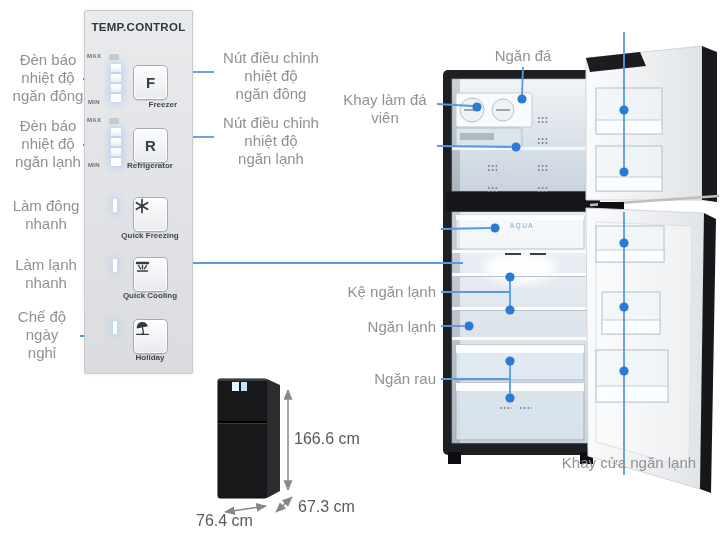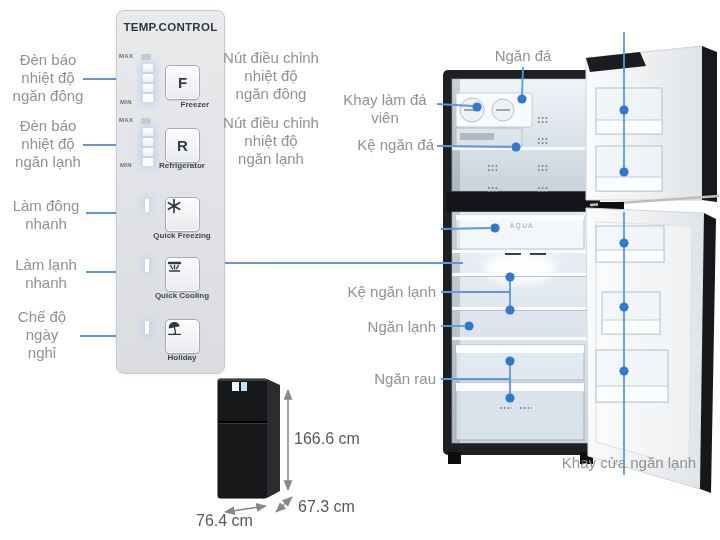--- a/index.html
+++ b/index.html
@@ -6,23 +6,23 @@
   .scene{position:relative;width:720px;height:540px;background:#ffffff;overflow:hidden;
          font-family:"Liberation Sans",sans-serif;}
   svg{position:absolute;left:0;top:0;}
   
   .lab{position:absolute;font-size:15px;line-height:18px;color:#8f9194;
        white-space:pre-line;text-align:center;}
   .ta-r{text-align:right}.ta-l{text-align:left}
   
   .dim{position:absolute;font-size:16px;color:#58595b;}
   
-  .panel{position:absolute;left:116px;top:10px;width:107px;height:362px;
+  .panel{position:absolute;left:84px;top:10px;width:107px;height:362px;
          background:linear-gradient(180deg,#e9eaec,#dadce0);
-         border:1px solid #c8cacd;border-radius:8px;box-shadow:0 0 4px rgba(0,0,0,.08);}
+         border:1px solid #c8cacd;border-radius:2px;box-shadow:0 0 4px rgba(0,0,0,.08);}
   .panel .title{position:absolute;left:0;top:10px;width:100%;text-align:center;
          font-size:11.5px;font-weight:700;letter-spacing:.3px;color:#2f363e;}
   .mm{position:absolute;font-size:6px;font-weight:700;color:#6d7075;letter-spacing:.3px;}
   .seg{position:absolute;width:10px;height:8px;background:#ffffff;border-radius:1px;
        box-shadow:0 0 7px 2px rgba(185,210,240,.95);}
   .seg.dim-seg{background:#c7cad0;box-shadow:none;height:6px;}
   .tick{position:absolute;width:4px;height:13px;background:#ffffff;border-radius:1px;
        box-shadow:0 0 6px 2px rgba(185,210,240,.9);}
   .pbtn{position:absolute;width:33px;height:33px;border:1px solid #a6abb1;border-radius:5px;
        background:linear-gradient(180deg,#fcfdfe,#e8eaed);
@@ -289,21 +289,20 @@
 nghỉ</div>
   <div class="lab" style="left:213px;top:49px;width:116px;">Nút điều chỉnh
 nhiệt độ
 ngăn đông</div>
   <div class="lab" style="left:213px;top:114px;width:116px;">Nút điều chỉnh
 nhiệt độ
 ngăn lạnh</div>
   <div class="lab" style="left:488px;top:47px;width:70px;">Ngăn đá</div>
   <div class="lab" style="left:336px;top:91px;width:98px;">Khay làm đá
 viên</div>
-  <div class="lab ta-r" style="left:346px;top:136px;width:88px;">Kệ ngăn đá</div>
   <div class="lab ta-r" style="left:336px;top:283px;width:100px;">Kệ ngăn lạnh</div>
   <div class="lab ta-r" style="left:356px;top:318px;width:80px;">Ngăn lạnh</div>
   <div class="lab ta-r" style="left:356px;top:370px;width:80px;">Ngăn rau</div>
   <div class="lab ta-l" style="left:544px;top:454px;width:170px;text-align:center;">Khay cửa ngăn lạnh</div>
 
   <div class="brand">AQUA</div>
 
   <div class="dim" style="left:294px;top:430px;">166.6 cm</div>
   <div class="dim" style="left:298px;top:498px;">67.3 cm</div>
   <div class="dim" style="left:196px;top:512px;">76.4 cm</div>

